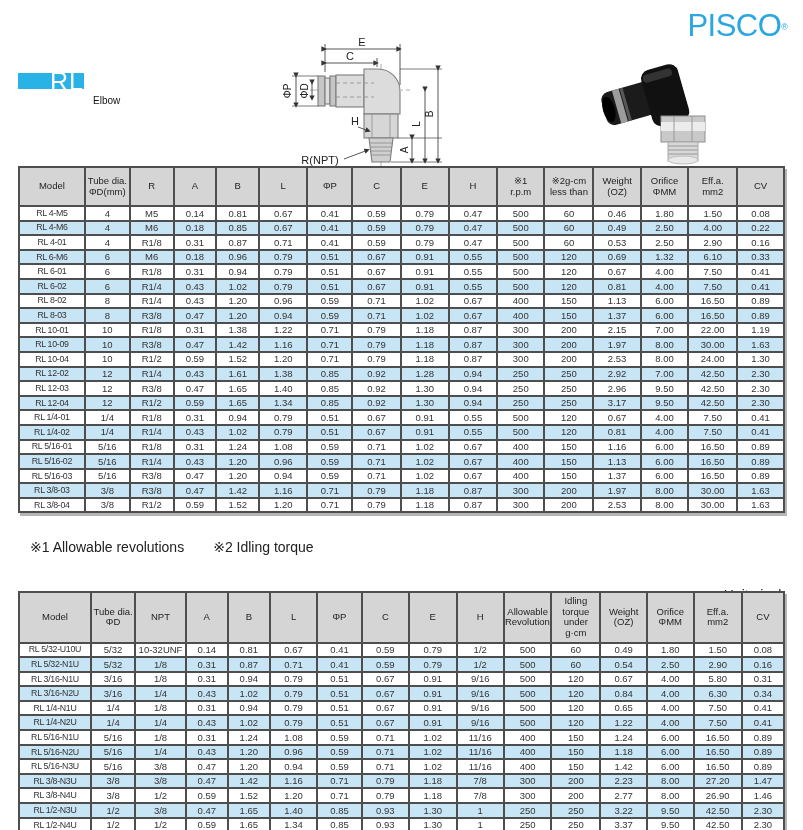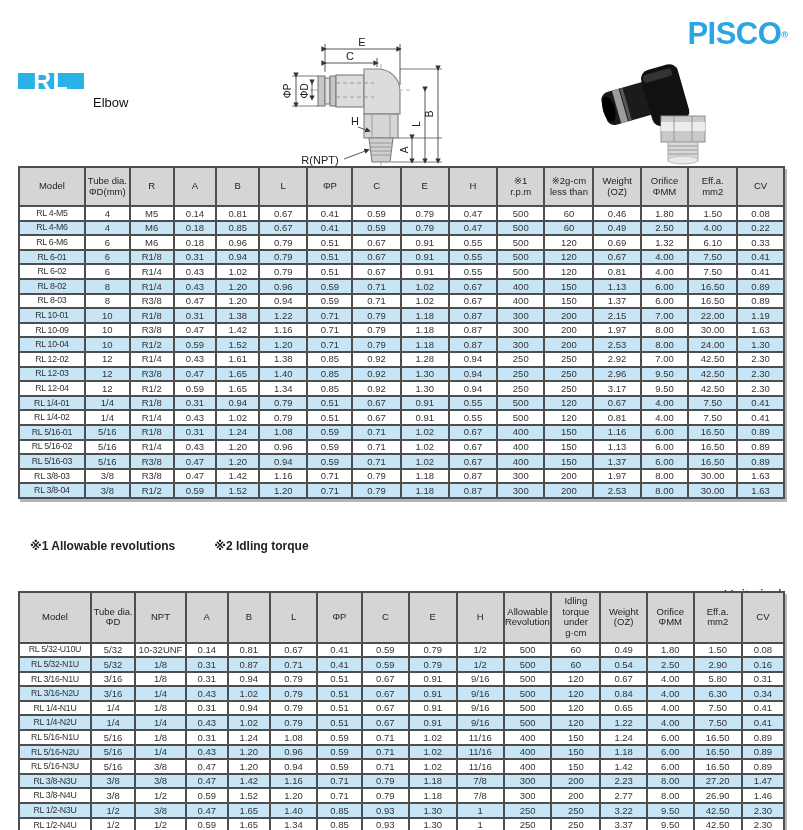--- a/index.html
+++ b/index.html
@@ -1,33 +1,33 @@
 <!DOCTYPE html>
 <html style="--brand: #2AA7E0; --series: #29B2E5; --headbg: #d5d5d5; --rowalt: #C8E5F5;"><head>
 <meta charset="utf-8">
 <style>
   html,body{margin:0;padding:0;background:#fff;}
   #page{position:relative;width:803px;height:830px;background:#fff;overflow:hidden;
         font-family:"Liberation Sans","DejaVu Sans",sans-serif;color:#333;}
 
   
-  .logo{position:absolute;top:10px;right:15px;font-size:31px;font-weight:bold;
-        color:var(--brand,#2AA7E0);letter-spacing:-0.5px;line-height:1;margin-top:8px;}
+  .logo{position:absolute;top:10px;right:15px;font-size:31px;font-weight:normal;
+        color:var(--brand,#2AA7E0);letter-spacing:-0.5px;line-height:1;}
   .logo sup{font-size:9px;vertical-align:6px;letter-spacing:0;}
 
   
   .series-box{position:absolute;left:18px;top:73px;width:66px;height:16px;
-        background:var(--series,#29B2E5);color:#fff;font-size:25px;font-weight:bold;
-        display:flex;align-items:center;justify-content:center;letter-spacing:1px;}
-  .series-name{position:absolute;left:93px;top:95px;font-size:13px;color:#111;}
+        background:var(--series,#29B2E5);color:#fff;font-size:25px;font-weight:normal;
+        display:flex;align-items:center;justify-content:flex-end;letter-spacing:1px;}
+  .series-name{position:absolute;left:93px;top:95px;font-size:10px;color:#111;}
 
   .unit{position:absolute;right:17px;font-size:14px;color:#222;margin-top:12px;}
   .unit1{top:152px;} .unit2{top:575px;}
 
-  .notes{position:absolute;left:30px;top:539px;font-size:12px;color:#222;display:flex;gap:39px;font-weight:bold;}
+  .notes{position:absolute;left:30px;top:539px;font-size:14px;color:#222;display:flex;gap:29px;}
 
   
   .twrap{position:absolute;left:18px;}
   .t1{top:166px;} .t2{top:591px;}
   table.dtable{border-collapse:collapse;table-layout:fixed;width:767px;background:#fff;
         border:2px solid #222;box-shadow:2px 3px 0 #b5b5b5;}
   table.dtable th,table.dtable td{border:2px solid #4e4e4e;text-align:center;overflow:hidden;}
   table.dtable th{background:var(--headbg,#d5d5d5);font-size:9.5px;font-weight:normal;
         line-height:1.12;white-space:pre-line;height:31px;padding:3px 0;color:#222;}
   table.dtable td{font-size:9.5px;height:12.6px;padding:0 1px;line-height:1;color:#333;}
@@ -209,20 +209,38 @@
             <td>0.79</td>
             <td>0.47</td>
             <td>500</td>
             <td>60</td>
             <td>0.49</td>
             <td>2.50</td>
             <td>4.00</td>
             <td>0.22</td>
           </tr>
           <tr>
+            <td>RL 4-01</td>
+            <td>4</td>
+            <td>R1/8</td>
+            <td>0.31</td>
+            <td>0.87</td>
+            <td>0.71</td>
+            <td>0.41</td>
+            <td>0.59</td>
+            <td>0.79</td>
+            <td>0.47</td>
+            <td>500</td>
+            <td>60</td>
+            <td>0.53</td>
+            <td>2.50</td>
+            <td>2.90</td>
+            <td>0.16</td>
+          </tr>
+          <tr>
             <td>RL 6-M6</td>
             <td>6</td>
             <td>M6</td>
             <td>0.18</td>
             <td>0.96</td>
             <td>0.79</td>
             <td>0.51</td>
             <td>0.67</td>
             <td>0.91</td>
             <td>0.55</td>

